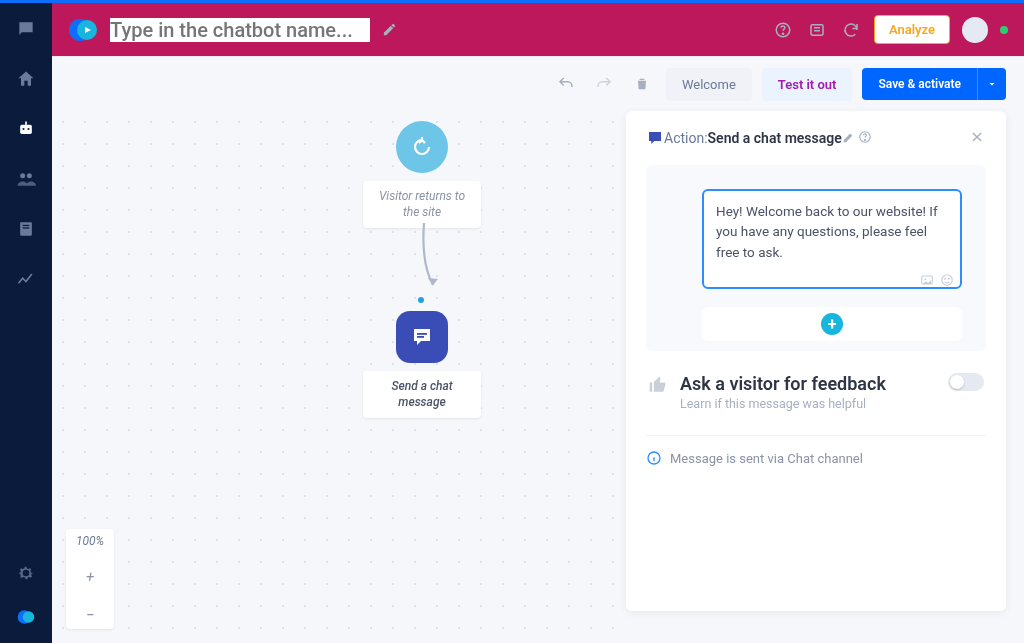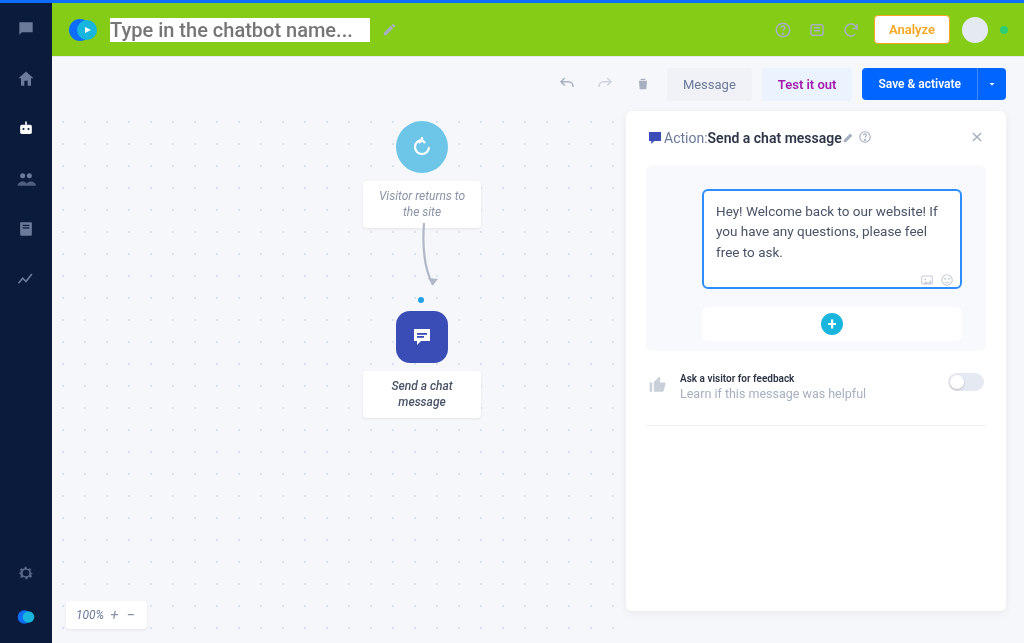--- a/index.html
+++ b/index.html
@@ -10,21 +10,21 @@
 .sidebar { width: 52px; background: #0b1b3b; display: flex; flex-direction: column; align-items: center; padding-top: 14px; gap: 26px; position: relative; }
 .sidebar .sb-item { width: 24px; height: 24px; display: flex; align-items: center; justify-content: center; color: #6b7a99; cursor: pointer; }
 .sidebar .sb-item.active { color: #ffffff; }
 .sidebar .sb-item svg { width: 20px; height: 20px; }
 .sidebar .sb-bottom { margin-top: auto; margin-bottom: 14px; display: flex; flex-direction: column; gap: 20px; align-items: center;}
 
 
 .main { flex: 1; display: flex; flex-direction: column; }
 
 
-.header { height: 54px; background: #84cc16; border-bottom: 1px solid #e5e9f2; display: flex; align-items: center; padding: 0 16px; gap: 12px; }
+.header { height: 54px; background: #be185d; border-bottom: 1px solid #e5e9f2; display: flex; align-items: center; padding: 0 16px; gap: 12px; }
 .header .logo { width: 30px; height: 30px; flex-shrink: 0; }
 .header .title-input { border: none; outline: none; font-size: 20px; color: #a7b0c0; font-weight: 500; flex: 0 0 auto; width: 260px; }
 .header .edit-ico { color: #a7b0c0; }
 .header .spacer-h { flex: 1; }
 .header .hbtn { width: 22px; height: 22px; color: #a7b0c0; display: flex; align-items: center; justify-content: center; cursor: pointer; }
 .header .upgrade { border: 1.5px solid #f5a623; color: #f5a623; background: #fff; font-size: 13px; font-weight: 600; padding: 6px 14px; border-radius: 4px; cursor: pointer; }
 .header .avatar { width: 26px; height: 26px; background: #e5e9f2; border-radius: 50%; }
 .header .dot { width: 8px; height: 8px; background: #2ecc71; border-radius: 50%; }
 
 
@@ -63,32 +63,32 @@
 .msg-block { background: #f8f9fc; border-radius: 6px; padding: 24px 24px 10px 56px; }
 .msg-input-wrap { position: relative; }
 .msg-input { width: 100%; min-height: 100px; border: 2px solid #2d8cff; border-radius: 6px; padding: 10px 12px 24px 12px; font-size: 13.5px; color: #4a5367; line-height: 1.5; resize: none; outline: none; font-family: inherit; }
 .msg-icons { position: absolute; right: 8px; bottom: 6px; display: flex; gap: 6px; color: #c5cbd8; }
 .msg-icons span { cursor: pointer; font-size: 14px; }
 .add-btn-row { display: flex; justify-content: center; margin-top: 14px; background: #fff; border-radius: 6px; padding: 6px 0;}
 .add-btn { width: 22px; height: 22px; background: #18b5dc; color: #fff; border-radius: 50%; display: flex; align-items: center; justify-content: center; font-size: 16px; font-weight: bold; cursor: pointer; }
 
 .feedback-row { display: flex; align-items: flex-start; gap: 12px; margin-top: 22px; padding: 0 2px; }
 .feedback-row .fbicon { color: #a7b0c0; margin-top: 2px; }
-.feedback-row .fb-text .fb-title { font-size: 10px; font-weight: 600; color: #2d3546; }
+.feedback-row .fb-text .fb-title { font-size: 18px; font-weight: 600; color: #2d3546; }
 .feedback-row .fb-text .fb-sub { font-size: 12.5px; color: #a7b0c0; margin-top: 2px; }
 .feedback-row .toggle { width: 36px; height: 18px; background: #e5e9f2; border-radius: 10px; margin-left: auto; position: relative; cursor: pointer; }
 .feedback-row .toggle::after { content: ""; width: 14px; height: 14px; background: #fff; border-radius: 50%; position: absolute; left: 2px; top: 2px; box-shadow: 0 1px 2px rgba(0,0,0,0.2); }
 
 .divider { height: 1px; background: #eef1f7; margin: 24px 0 14px 0; }
 .info-row { display: flex; align-items: center; gap: 8px; font-size: 13px; color: #8a93a6; }
 .info-row .info-ico { color: #2d8cff; }
 
 
 .bottombar { position: absolute; left: 14px; bottom: 14px; display: flex; gap: 10px; }
-.bb-group { background: #fff; border-radius: 4px; box-shadow: 0 1px 3px rgba(0,0,0,0.08); display: flex; align-items: center; padding: 5px 10px; gap: 4px; font-size: 12px; color: #6b7a99; }
+.bb-group { background: #fff; border-radius: 4px; box-shadow: 0 1px 3px rgba(0,0,0,0.08); display: flex; align-items: center; padding: 5px 10px; gap: 20px; font-size: 12px; color: #6b7a99; flex-direction: column; }
 .bb-group .zoom-btn { cursor: pointer; color: #8a93a6; font-size: 15px; padding: 0 2px; }
 .bb-group .switch { width: 26px; height: 14px; background: #2d8cff; border-radius: 8px; position: relative; cursor: pointer; }
 .bb-group .switch::after { content: ""; position: absolute; width: 10px; height: 10px; background: #fff; border-radius: 50%; top: 2px; right: 2px; }
 .bb-group .mode { display: flex; align-items: center; gap: 4px; cursor: pointer; }
 .bb-group .mode.dim { color: #c5cbd8; }
 svg { display: block; }
 </style>
 </head>
 <body>
 
@@ -196,21 +196,21 @@
       <div class="ico-btn" style="opacity:.5">
         <svg viewBox="0 0 24 24" width="18" height="18" fill="none" stroke="currentColor" stroke-width="2">
             <path d="M15 14l5-5-5-5M20 9H10a6 6 0 00-6 6v1"></path>
           </svg>
       </div>
       <div class="ico-btn">
         <svg viewBox="0 0 24 24" width="16" height="16" fill="currentColor">
             <path d="M6 7h12l-1 13H7L6 7zm3-3h6l1 2H8l1-2z"></path>
           </svg>
       </div>
-      <button class="cancel">Message</button>
+      <button class="cancel">Welcome</button>
       <button class="test">Test it out</button>
       <div style="display:flex">
         <button class="save">Save &amp; activate</button>
         <button class="save-drop">
           <svg viewBox="0 0 24 24" width="12" height="12" fill="currentColor">
               <path d="M7 10l5 5 5-5z"></path>
             </svg>
         </button>
       </div>
     </div>
@@ -315,16 +315,25 @@
               </svg>
           </div>
           <div class="fb-text">
             <div class="fb-title">Ask a visitor for feedback</div>
             <div class="fb-sub">Learn if this message was helpful</div>
           </div>
           <div class="toggle"></div>
         </div>
 
         <div class="divider"></div>
+        <div class="info-row">
+          <div class="info-ico">
+            <svg viewBox="0 0 24 24" width="16" height="16" fill="none" stroke="currentColor" stroke-width="2">
+                <circle cx="12" cy="12" r="9"></circle>
+                <path d="M12 8h.01M11 12h1v4h1"></path>
+              </svg>
+          </div>
+          <span>Message is sent via Chat channel</span>
+        </div>
       </div>
     </div>
   </div>
 </div>
 
 </body></html>

